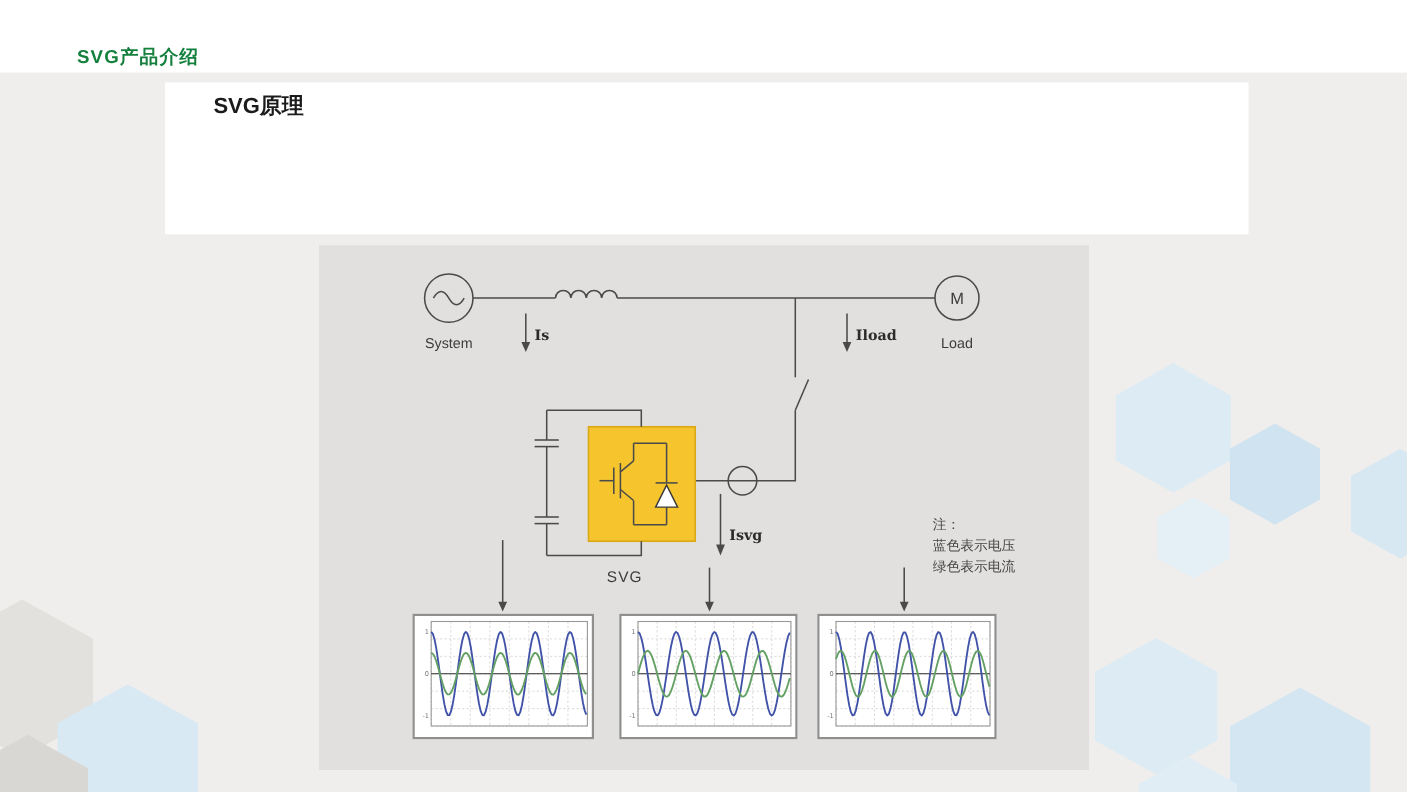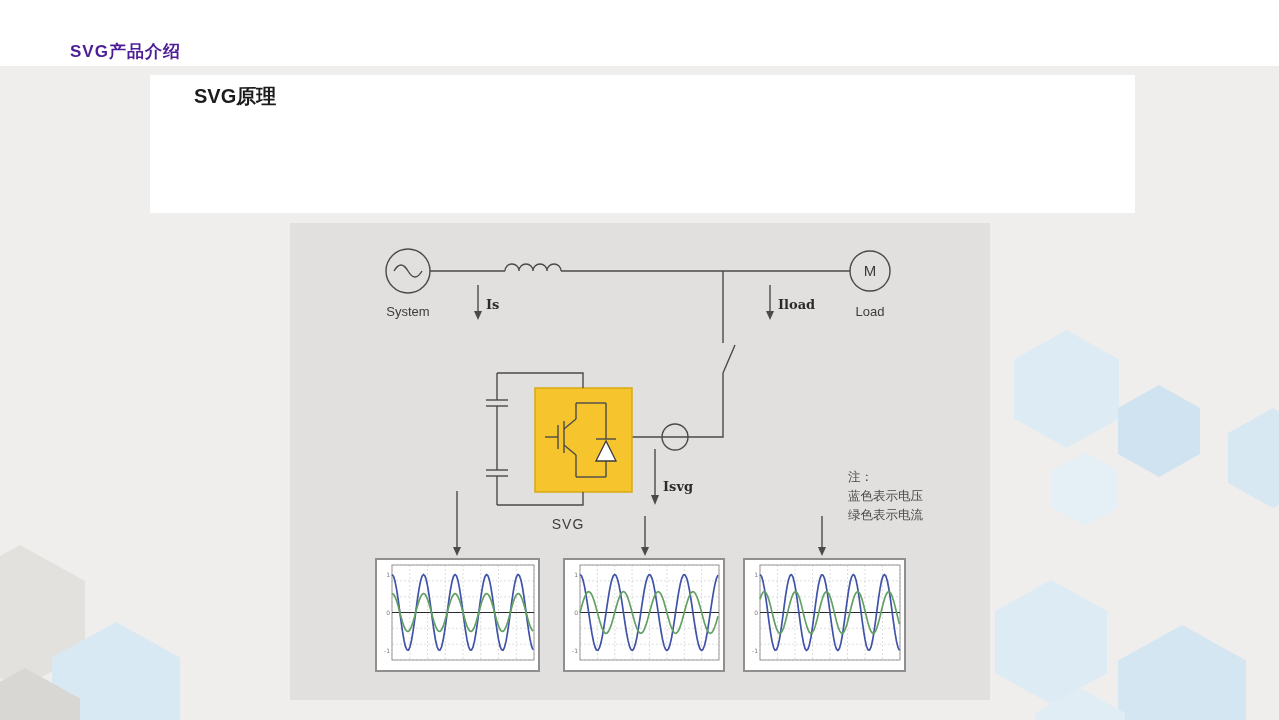--- a/index.html
+++ b/index.html
@@ -1,20 +1,20 @@
 <!DOCTYPE html>
 <html><head>
 <meta charset="utf-8">
 <style>
   html,body{margin:0;padding:0;}
   body{font-family:"Liberation Sans", sans-serif;}
   .slide{position:relative;width:1279px;height:720px;overflow:hidden;background:#f0eeec;}
   .hex{position:absolute;clip-path:polygon(50% 0,100% 25%,100% 75%,50% 100%,0 75%,0 25%);}
   .top-strip{position:absolute;left:0;top:0;width:1279px;height:66px;background:#ffffff;}
-  .header-label{position:absolute;left:70px;top:40px;font-size:17px;font-weight:bold;color:#4c1d95;letter-spacing:1px;}
+  .header-label{position:absolute;left:70px;top:40px;font-size:17px;font-weight:bold;color:#15803d;letter-spacing:1px;}
   .content-panel{position:absolute;left:150px;top:75px;width:985px;height:138px;background:#ffffff;box-sizing:border-box;padding:8px 2px 12px 2px;}
   .content-title{margin:0 0 12px 42px;font-size:20px;font-weight:bold;color:#1b1b1b;}
   .content-body{margin:0;font-size:17px;line-height:43px;color:#2d2d2d;text-align:justify;text-indent:42px;}
   .content-body b{font-weight:bold;color:#111;}
   .diagram-panel{position:absolute;left:290px;top:223px;width:700px;height:477px;background:#e2e0de;}
   .circuit{position:absolute;left:0;top:0;}
   .circuit line,.circuit path,.circuit circle{stroke:#4a4a4a;stroke-width:1.4;fill:none;}
   .circuit .ah{fill:#4a4a4a;stroke:none;}
   .lbl-sans{font-family:"Liberation Sans",sans-serif;font-size:13px;fill:#3c3c3c;stroke:none;}
   .lbl-cur{font-family:"DejaVu Serif",serif;font-size:13px;font-weight:bold;fill:#2b2b2b;stroke:none;}

